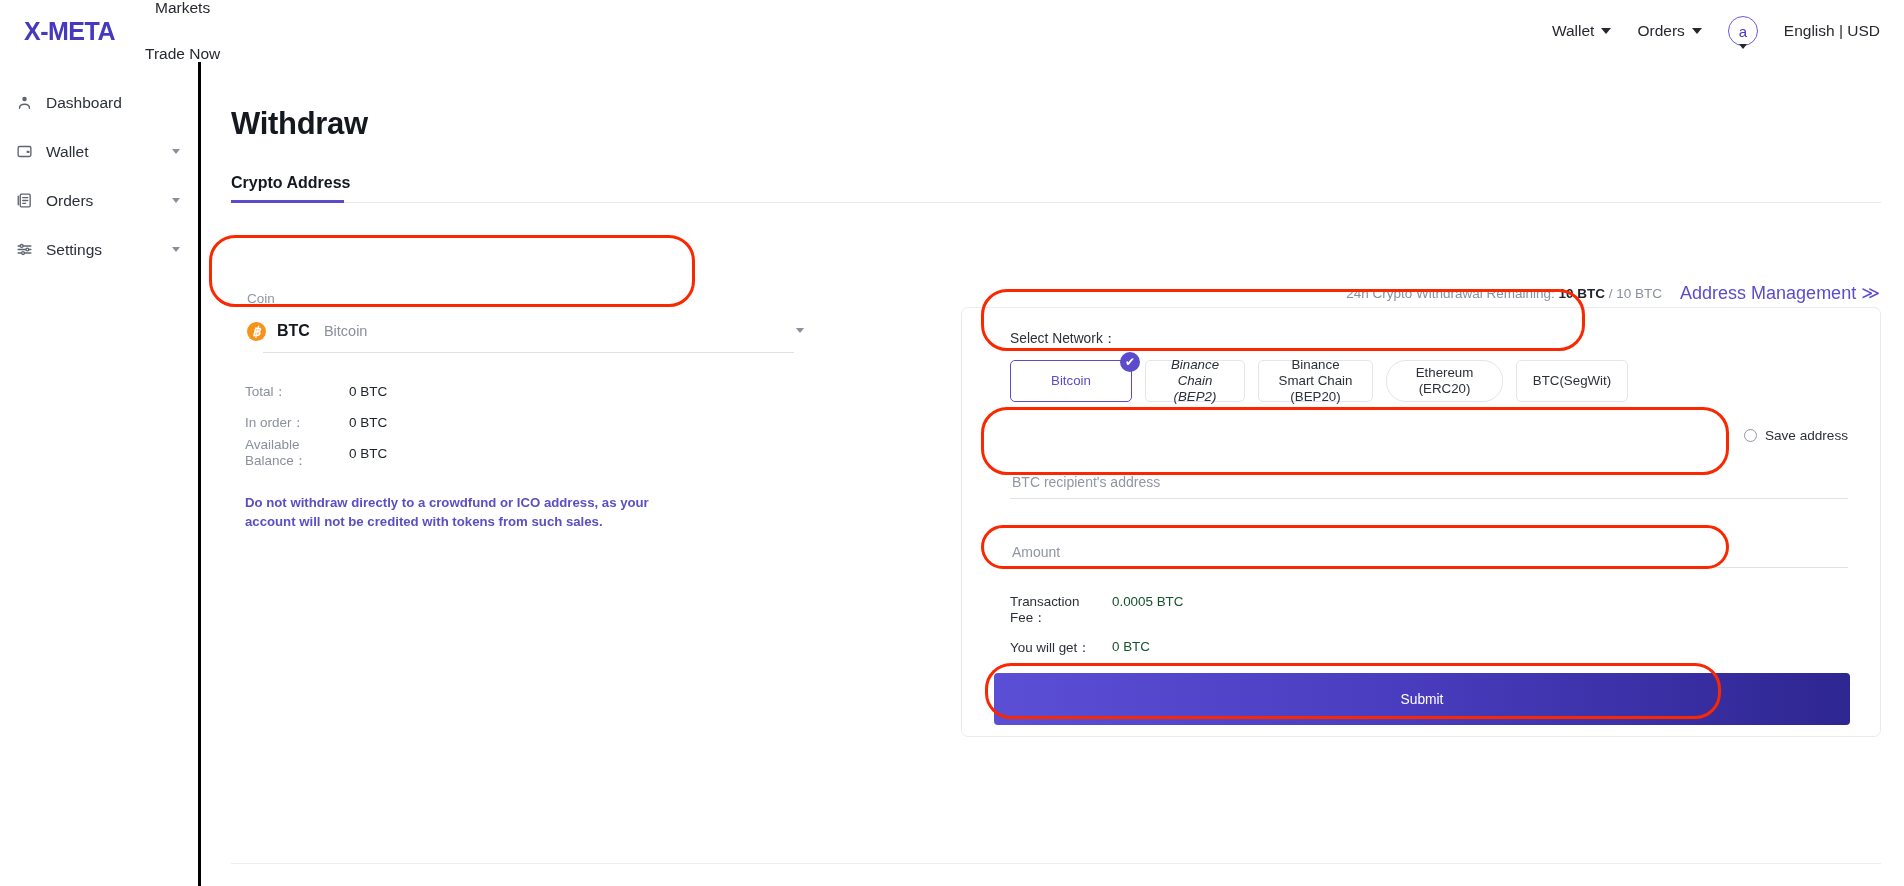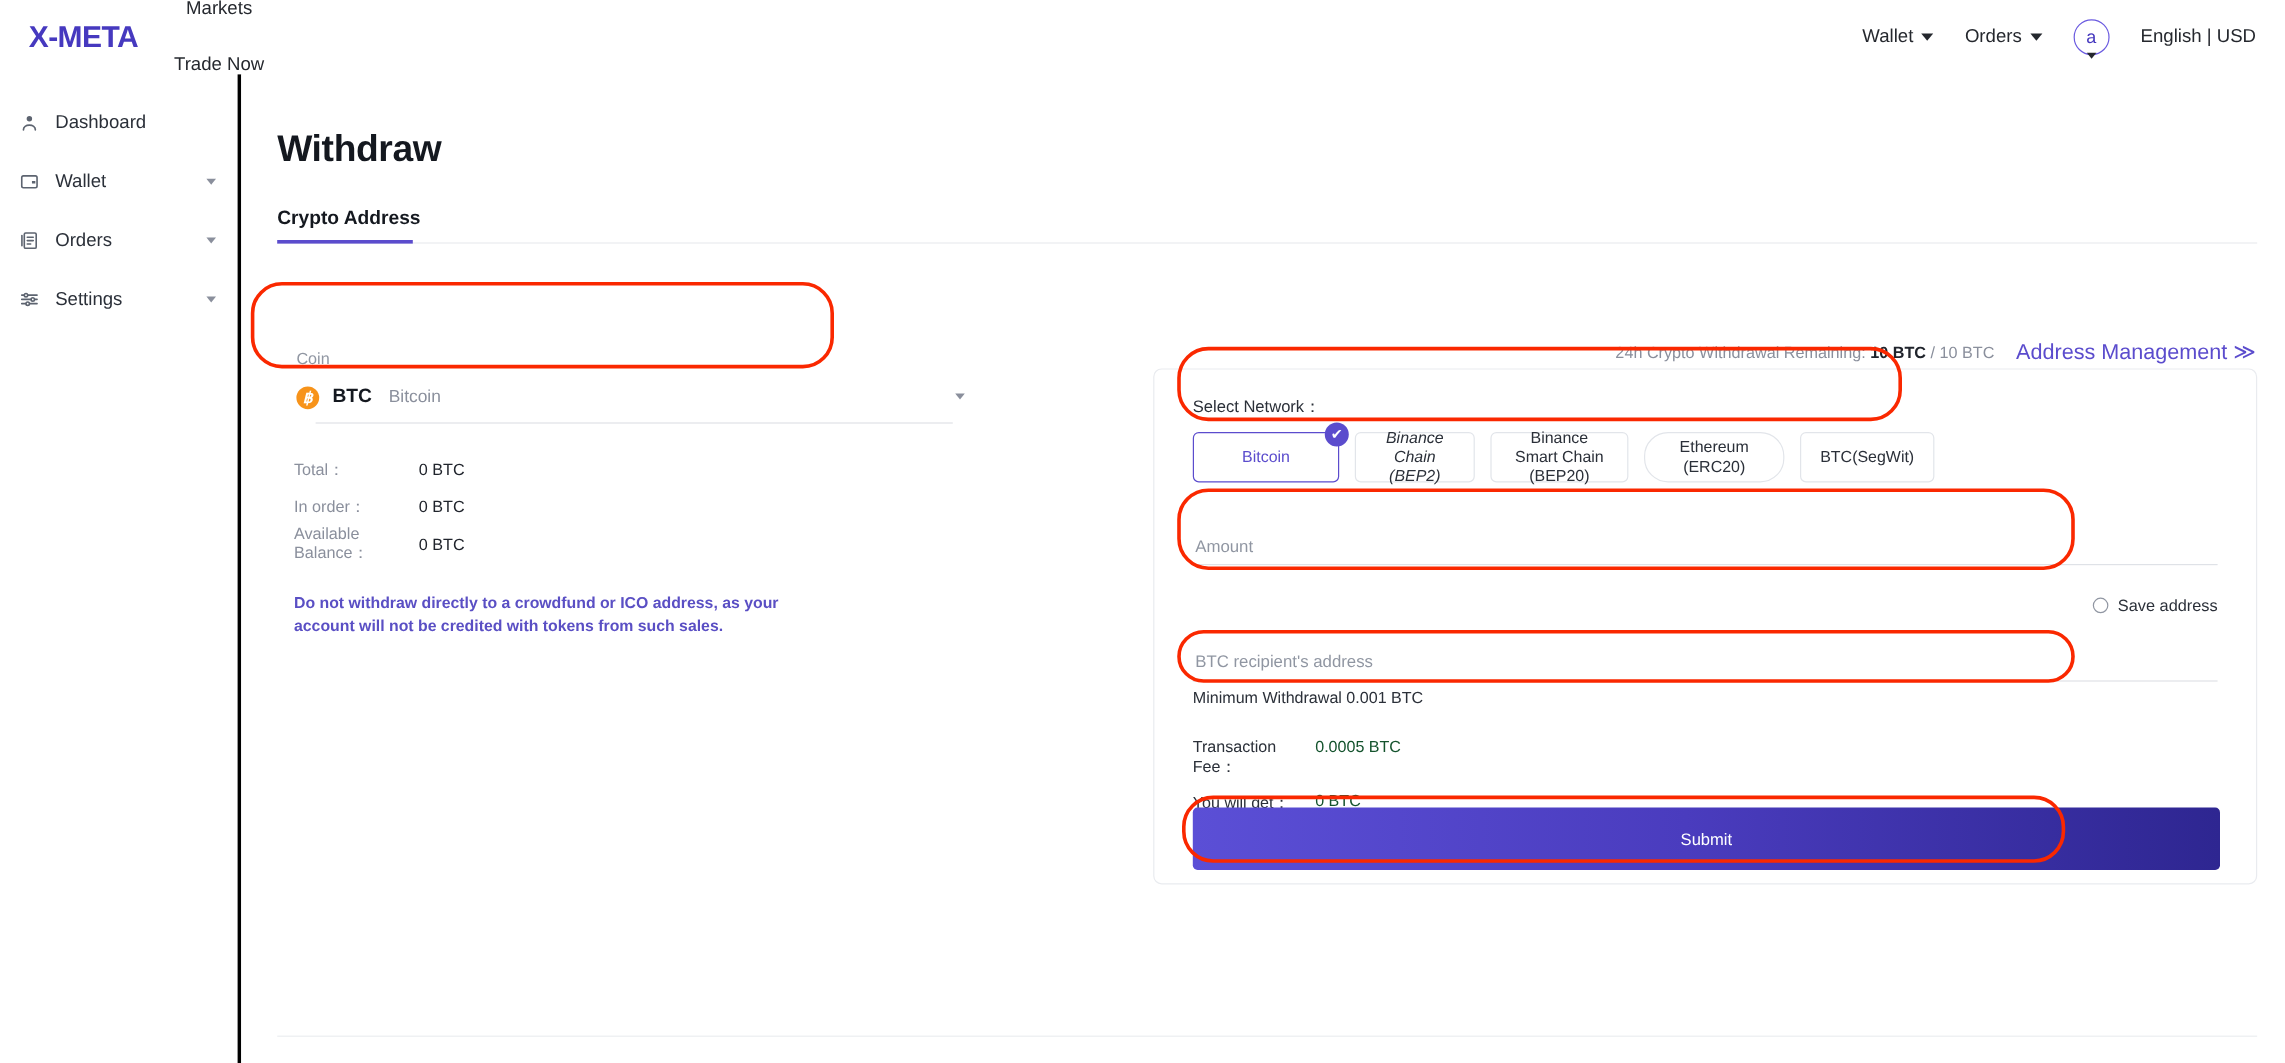--- a/index.html
+++ b/index.html
@@ -98,21 +98,21 @@
   }
 
   
   .topinfo { position: absolute; right: 24px; top: 220px; display: flex; align-items: center; gap: 18px; }
   .topinfo-txt { font-size: 13.5px; color: #8a8f9c; }
   .topinfo-txt b { color: #20242c; }
   .addr-mgmt { font-size: 18px; color: #5b4ccd; cursor: pointer; }
 
   .panel {
     position: absolute; left: 760px; top: 245px; width: 920px; height: 430px;
-    background: #fff; border: 1px solid #e9ebef; border-radius: 7px;
+    background: #fff; border: 1px solid #e9ebef; border-radius: 7px; padding-left: 16px;
   }
   .panel-inner { padding: 22px 32px 0 32px; }
 
   .net-label { font-size: 13.8px; color: #2b3039; }
   .net-row { display: flex; gap: 13px; margin-top: 12px; }
   .net-btn {
     min-width: 100px; height: 42px; border: 1px solid #e2e5ea; border-radius: 5px;
     background: #fff; color: #2b3039; font-size: 13.3px; line-height: 1.22;
     display: flex; align-items: center; justify-content: center; text-align: center;
     padding: 0 14px; cursor: pointer; position: relative;
@@ -300,38 +300,37 @@
         </div>
         <div class="net-btn w4">
           <span>Ethereum (ERC20)</span>
         </div>
         <div class="net-btn w5">
           <span>BTC(SegWit)</span>
         </div>
       </div>
 
       <div class="field">
-        <div class="amount-body">
-          <div class="amount-ph">Amount</div>
-        </div>
-        <div class="field-line"></div>
-      </div>
-
-      <div class="field">
         <div class="addr-body">
           <div class="save-addr">
             <span class="radio"></span>
             <span>Save address</span>
           </div>
           <div class="placeholder">BTC recipient's address</div>
         </div>
         <div class="field-line"></div>
       </div>
 
-      <div class="min-line">Minimum Withdrawal 0.001 BTC</div>
+      <div class="field">
+        <div class="amount-body">
+          <div class="amount-ph">Amount</div>
+        </div>
+        <div class="field-line"></div>
+      </div>
+
 
       <div class="fee-block">
         <div class="fee-row">
           <span class="fee-k">Transaction Fee：</span>
           <span class="fee-v">0.0005 BTC</span>
         </div>
         <div class="fee-row">
           <span class="fee-k">You will get：</span>
           <span class="fee-v">0 BTC</span>
         </div>

